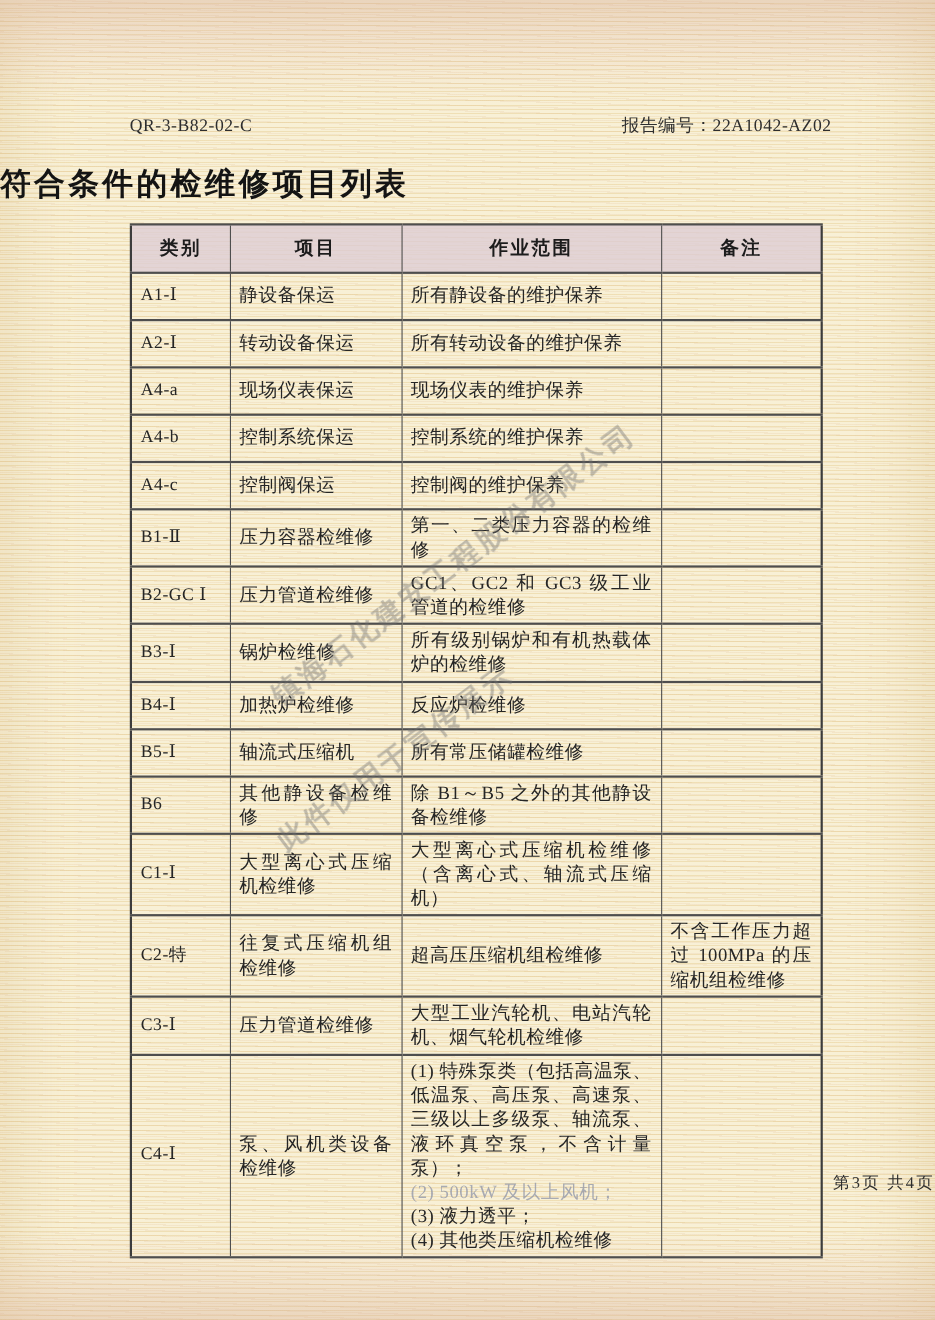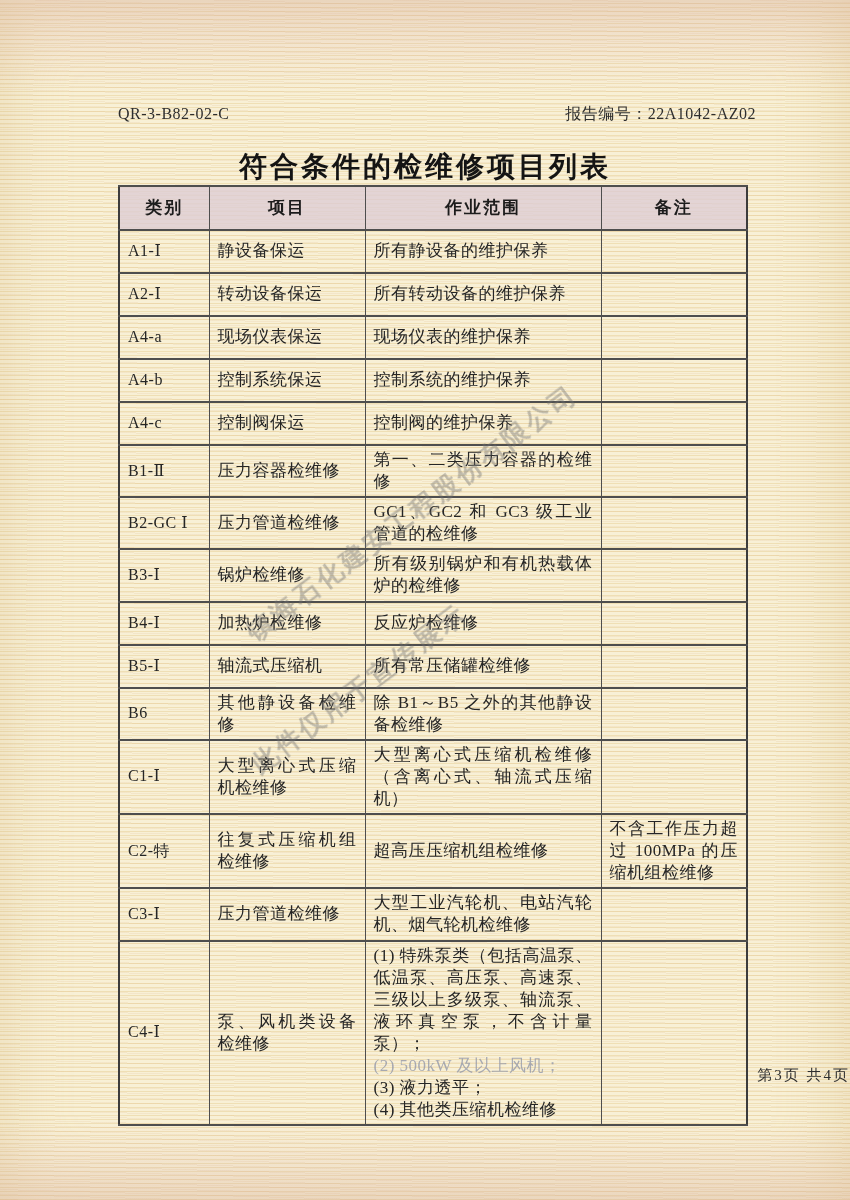--- a/index.html
+++ b/index.html
@@ -18,25 +18,25 @@
       repeating-linear-gradient(1.6deg, rgba(216,166,120,0.14) 0px, rgba(216,166,120,0.14) 1px, rgba(0,0,0,0) 1px, rgba(0,0,0,0) 5px);
     box-shadow:inset 0 0 70px rgba(198,158,92,0.28);
   }
   .topbar{
     position:absolute;top:104px;left:118px;right:94px;
     display:flex;justify-content:space-between;align-items:baseline;
     font-size:16px;letter-spacing:0.5px;color:#2e2e2e;gap:15px;
   }
   .doc-title{
     position:absolute;top:148px;left:0;width:100%;
-    text-align:center;font-size:28px;font-weight:bold;
+    font-size:28px;font-weight:bold;
     letter-spacing:3px;color:#141414;
   }
   table.doc{
-    position:absolute;top:185px;left:118px;
+    position:absolute;top:203px;left:118px;
     width:628px;border-collapse:collapse;table-layout:fixed;
     font-size:17px;line-height:1.3;
   }
   table.doc col.w-cat{width:90px;}
   table.doc col.w-item{width:156px;}
   table.doc col.w-scope{width:236px;}
   table.doc col.w-note{width:146px;}
   table.doc th, table.doc td{
     border:2px solid #4e4e4e;
     border-left-width:1px;border-right-width:1px;

